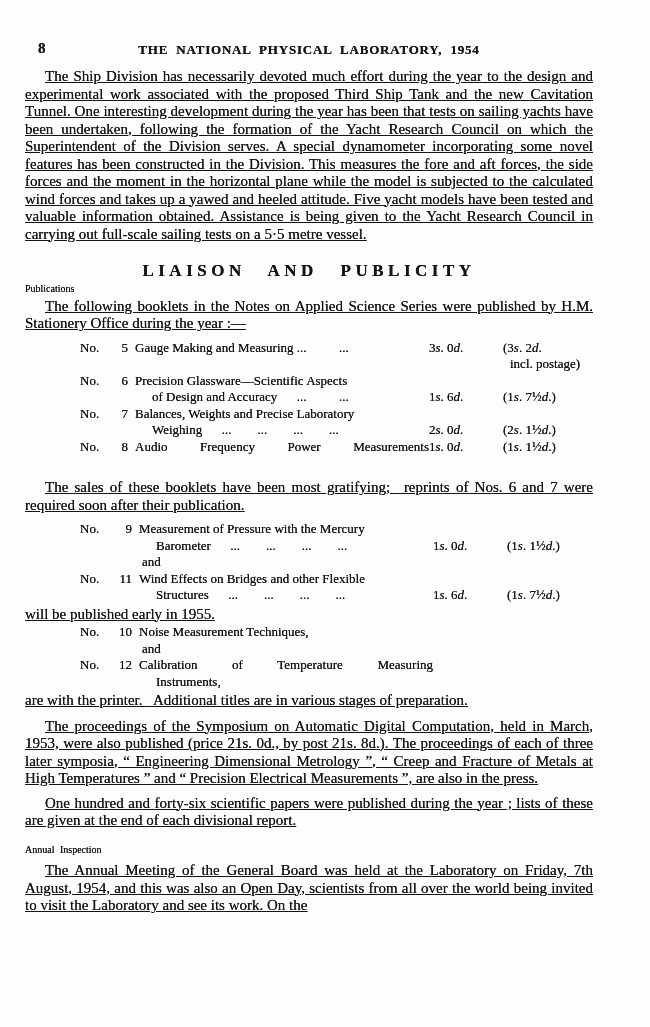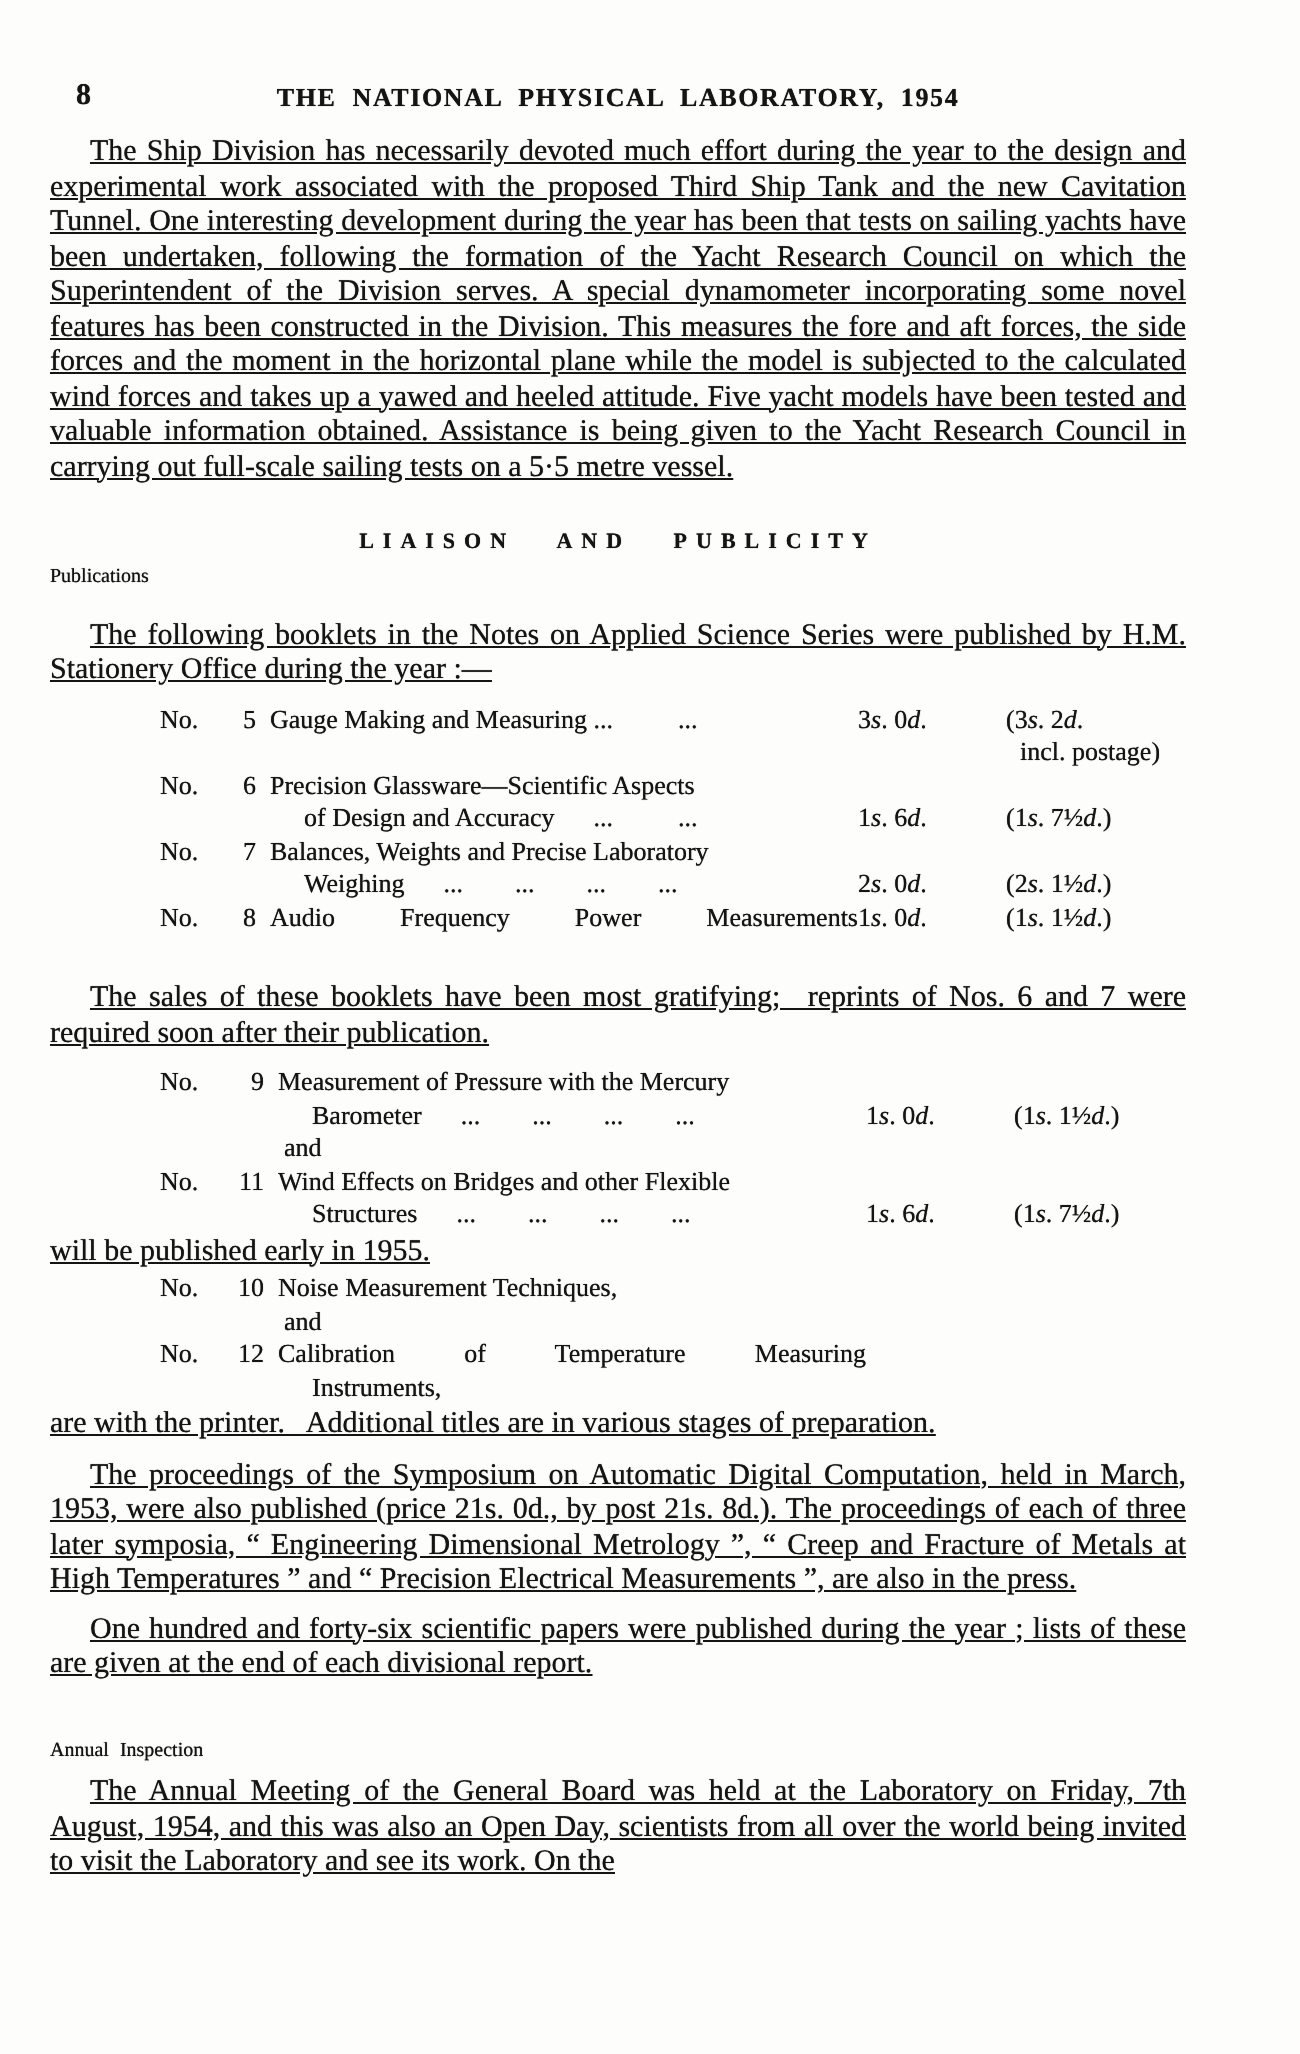--- a/index.html
+++ b/index.html
@@ -39,44 +39,44 @@
     font-size: 15px;
     line-height: 17.5px;
     text-align: justify;
     text-decoration: underline;
   }
   .ind { text-indent: 20px; }
   .p-ship       { margin-top: 11px; }
   .h-liaison    {
     margin: 21px 0 0 0;
     text-align: center;
-    font-size: 11px;
+    font-size: 17px;
     font-weight: bold;
     letter-spacing: 4.5px;
     word-spacing: 14px;
     line-height: 14px;
   }
   .h-italic {
     margin: 2px 0 0 0;
     font-size: 10px;
     line-height: 17.5px;
     font-weight: normal;
     word-spacing: 3px;
   }
-  .p-intro      { margin-top: 12px; }
+  .p-intro      { margin-top: 0; }
   .pub-list     { font-size: 13px; line-height: 16.5px; }
   .list-1       { margin-top: 7px; }
   .p-sales      { margin-top: 24px; }
   .list-2       { margin-top: 7px; }
   .p-1955       { margin-top: 2px; text-align: left; }
   .list-3       { margin-top: 1px; }
   .p-printer    { margin-top: 2px; }
   .p-proceedings{ margin-top: 8px; }
   .p-papers     { margin-top: 7px; }
-  .h-annual     { margin-top: 25px; }
+  .h-annual     { margin-top: 11px; }
   .p-annual     { margin-top: 4px; }
 
   .pub-line { display: flex; align-items: baseline; }
   .col-no {
     flex: 0 0 48px;
     margin-left: 55px;
     display: flex;
     justify-content: space-between;
   }
   .col-no.wide { flex-basis: 52px; }

